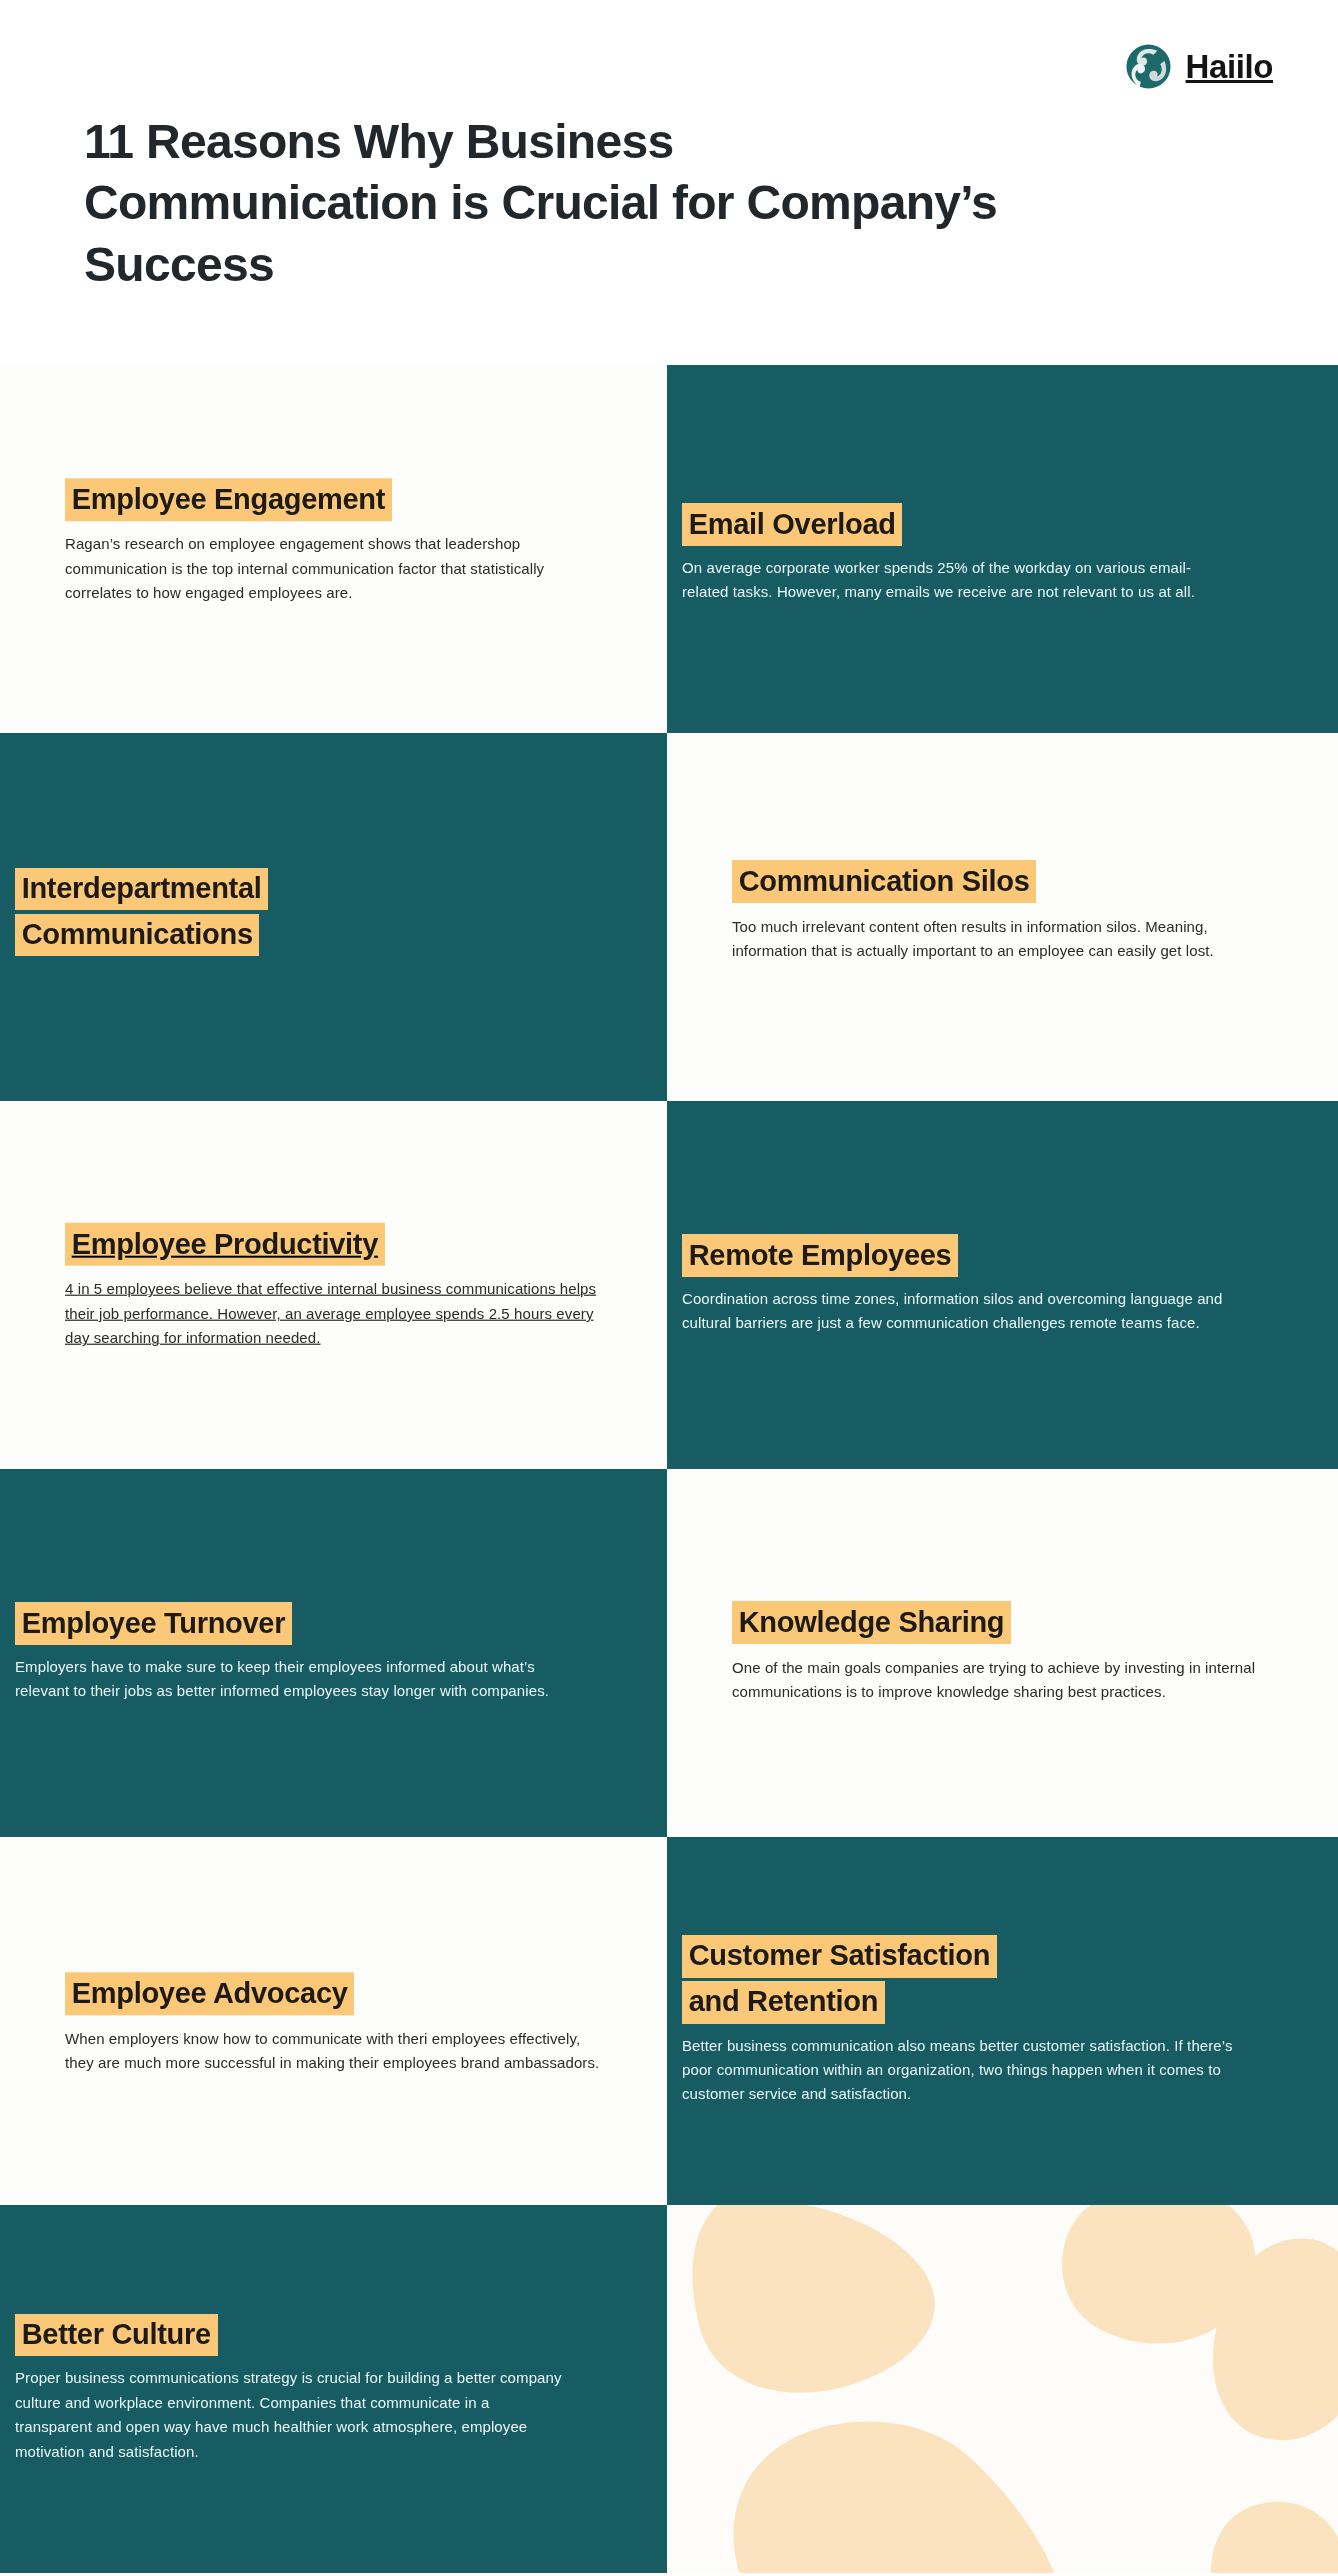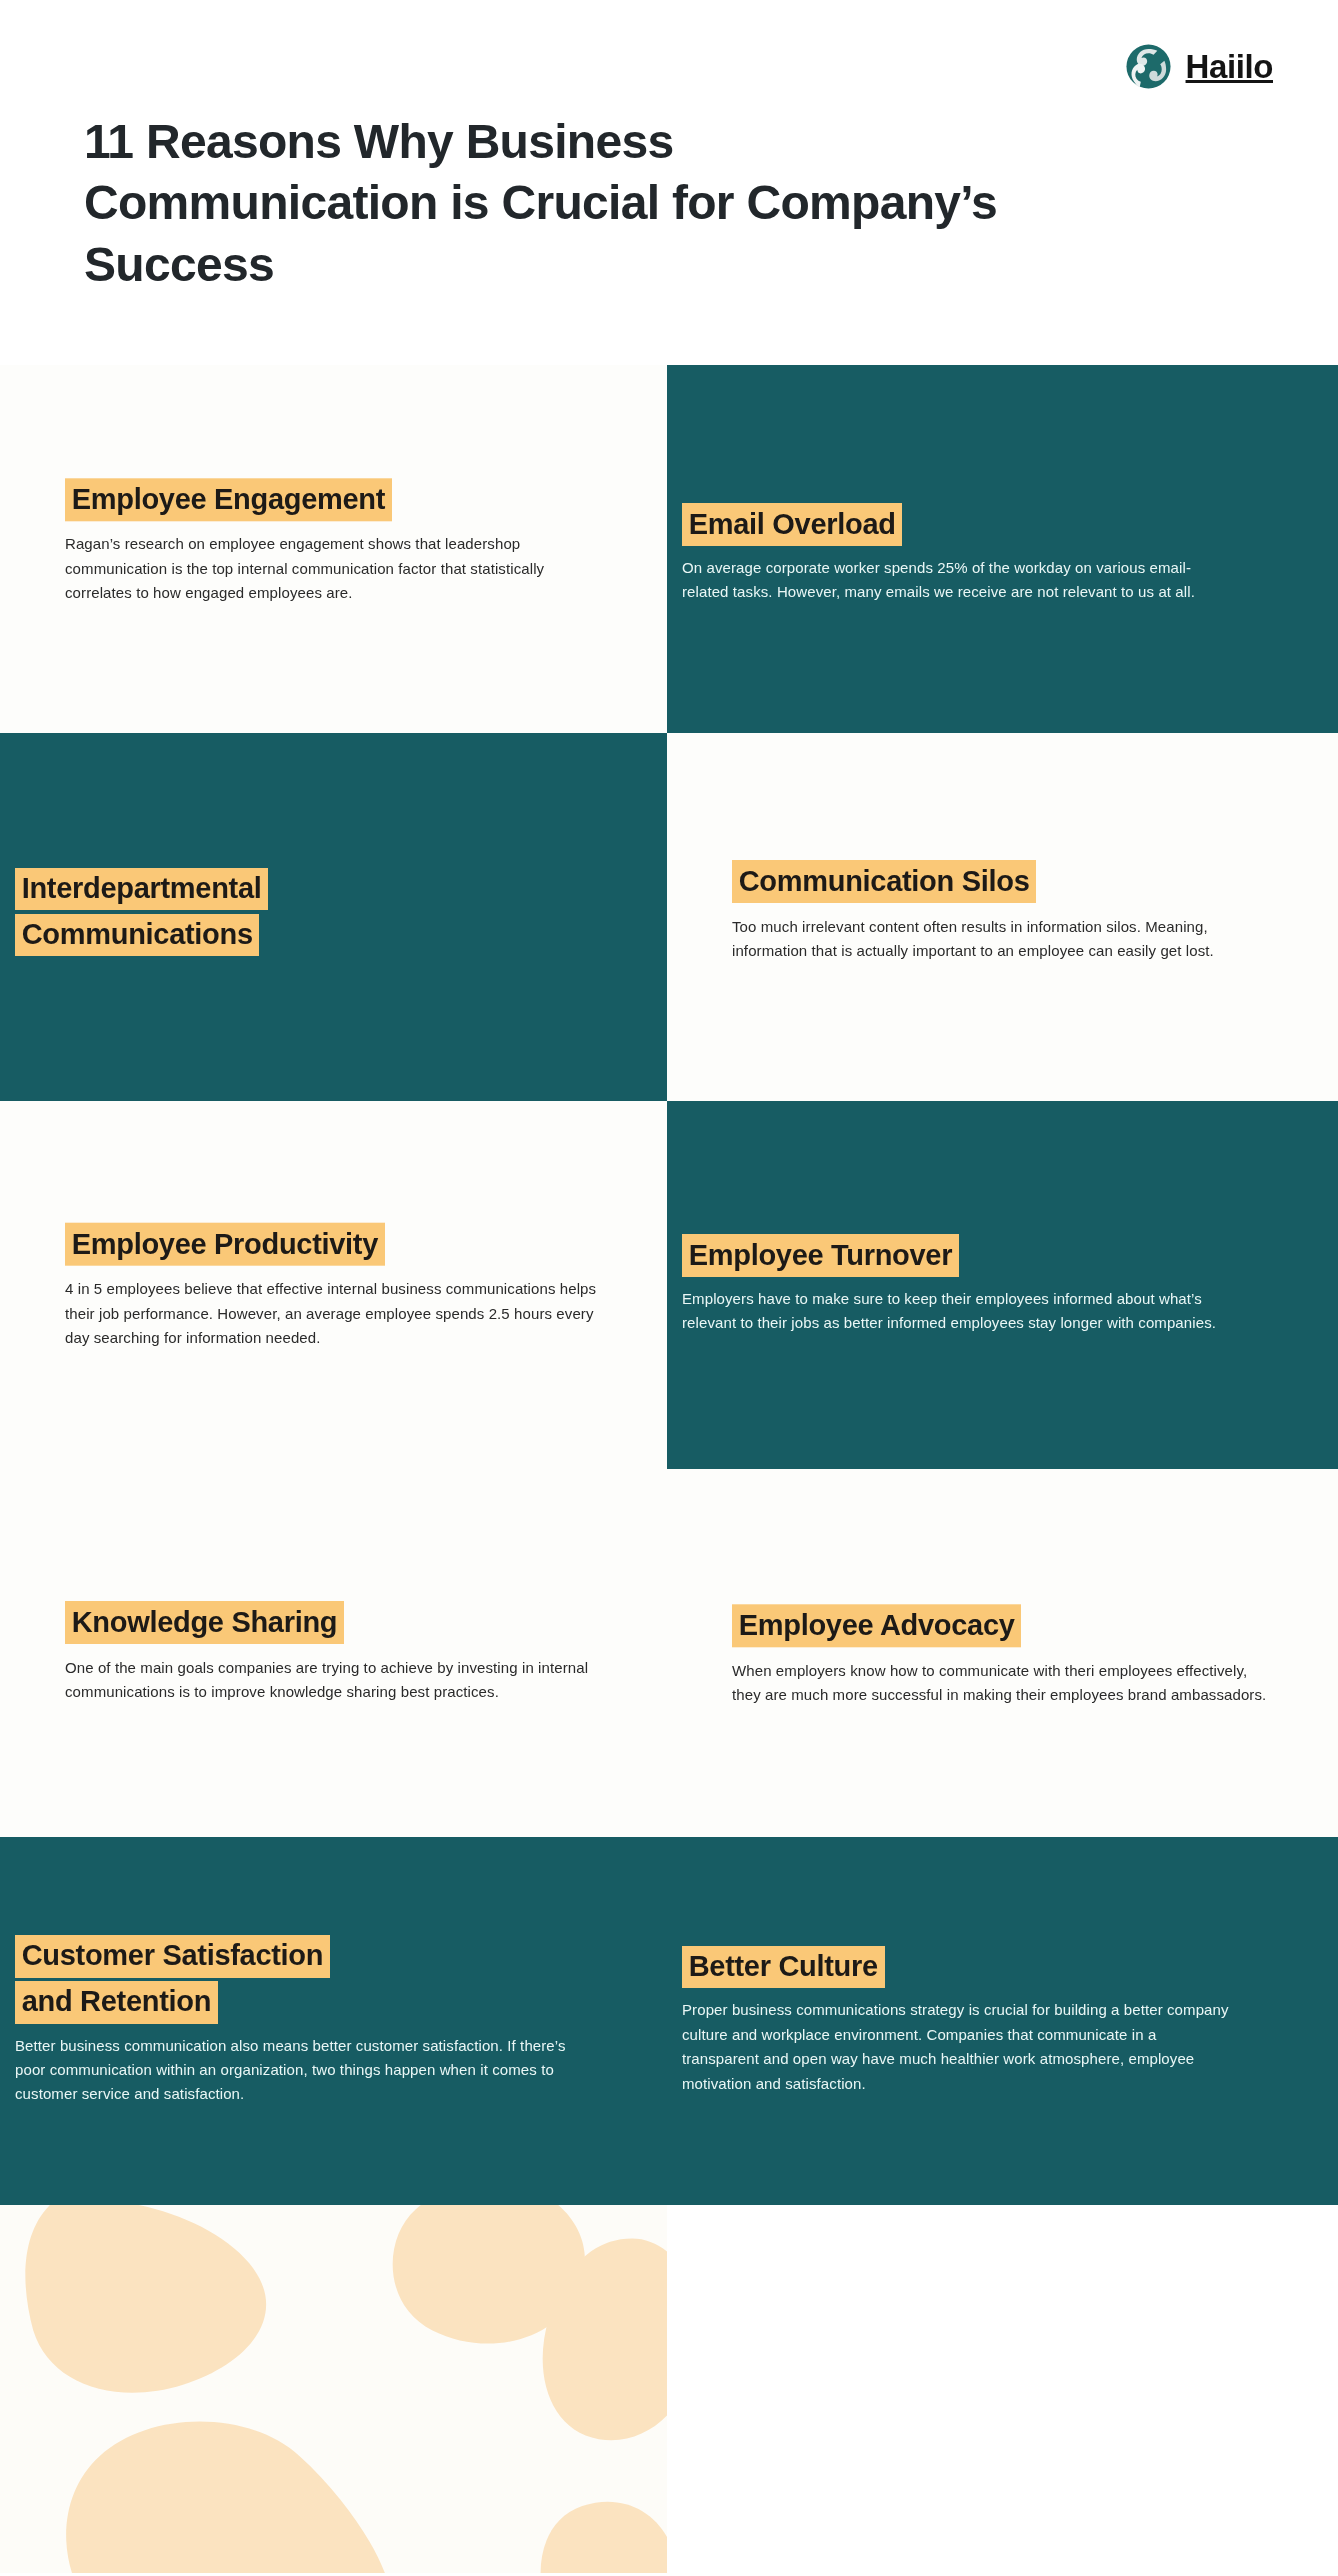--- a/index.html
+++ b/index.html
@@ -81,21 +81,21 @@
     letter-spacing:0.1px;
     max-width:552px;
   }
   .cell.light .card-body { color:#2a2a2a; }
   .cell.dark  .card-body { color:#eaf7f6; }
 
   
   .cell.r1.light .inner { transform:translateY(-6.7px); }
   .cell.r1.dark  .inner { transform:translateY(5px); }
   .cell.r2.light .inner { transform:translateY(-5px); }
-  .cell.r3.light .inner { transform:translateY(1.7px); }
+  .cell.r3.light .inner { transform:translateY(1.7px);text-decoration:underline; }
   .cell.r5.light .inner { transform:translateY(3.3px); }
 
   .inner { width:100%; }
 
   
   .deco { background:#fdfcf8; position:relative; padding:0; }
   .deco svg { position:absolute; inset:0; width:100%; height:100%; display:block; }
 </style>
 </head>
 <body>
@@ -157,20 +157,28 @@
 
   <div class="cell light r3">
     <div class="inner">
       <div class="title-wrap">
         <span class="card-title">Employee Productivity</span>
       </div>
       <p class="card-body">4 in 5 employees believe that effective internal business communications helps their job performance. However, an average employee spends 2.5 hours every day searching for information needed.</p>
     </div>
   </div>
 
+  <div class="cell dark r3">
+    <div class="inner">
+      <div class="title-wrap">
+        <span class="card-title">Remote Employees</span>
+      </div>
+      <p class="card-body">Coordination across time zones, information silos and overcoming language and cultural barriers are just a few communication challenges remote teams face.</p>
+    </div>
+  </div>
 
   <div class="cell dark r4">
     <div class="inner">
       <div class="title-wrap">
         <span class="card-title">Employee Turnover</span>
       </div>
       <p class="card-body">Employers have to make sure to keep their employees informed about what’s relevant to their jobs as better informed employees stay longer with companies.</p>
     </div>
   </div>
 

